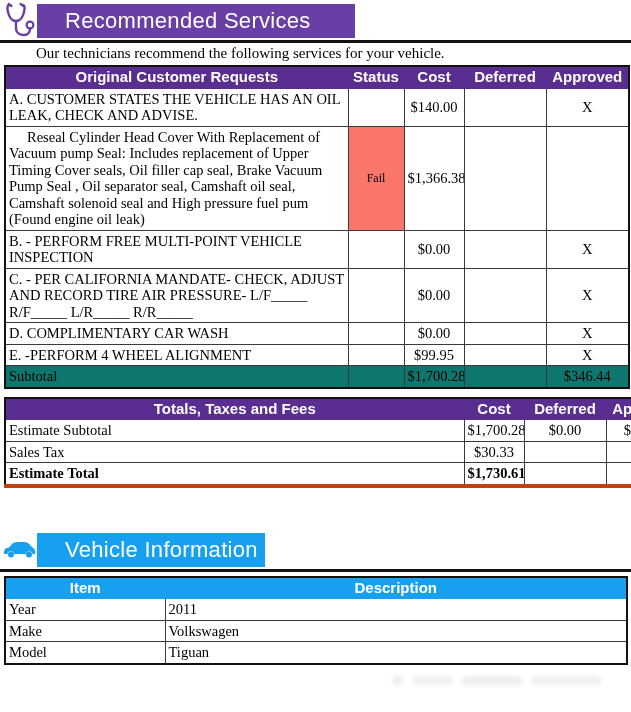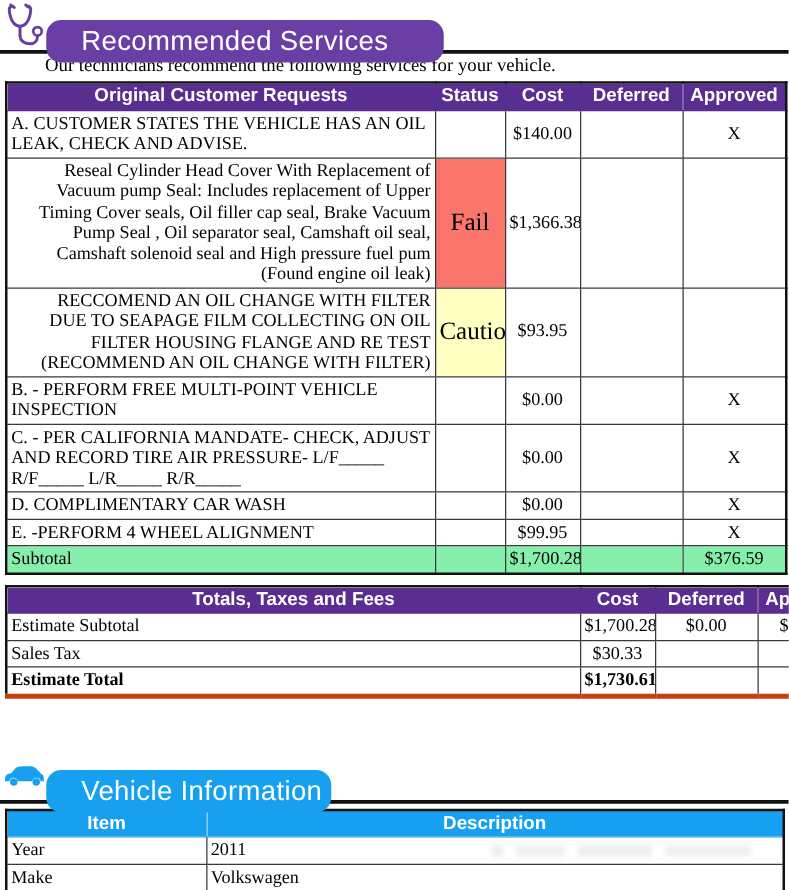--- a/index.html
+++ b/index.html
@@ -9,29 +9,28 @@
     color: #000;
     position: relative;
     height: 712px;
     overflow: hidden;
   }
 
   
   .section-header { position: relative; height: 40px; }
   .banner {
     position: absolute;
-    top: 16px; left: 37px;
+    top: 4px; left: 37px;
     height: 34px;
     color: #fff;
     font-family: "Liberation Sans", sans-serif;
     font-size: 22px;
     line-height: 34px;
     padding-left: 28px;
     letter-spacing: 0.3px;
-    border-radius: 12px;
   }
   .banner.purple { background: #6A3FA5; width: 318px; }
   .banner.blue   { background: #18A0F0; width: 228px; }
   .section-icon { position: absolute; left: 3px; top: 2px; }
 
   .black-rule { height: 3px; background: #111; width: 631px; }
 
   .intro {
     font-size: 15px;
     padding: 2px 0 3px 4px;
@@ -64,28 +63,28 @@
   .svc-table th { background: #5A2D90; border-color: #5A2D90; }
   .veh-table th { background: #18A0F0; border-color: #18A0F0; }
 
   .col-desc     { width: 343px; }
   .col-status   { width: 56px; }
   .col-cost     { width: 60px; }
   .col-deferred { width: 82px; }
   .col-approved { width: 83px; }
 
   td.desc { text-align: left; }
-  td.desc.indent { text-indent: 18px; text-align: right; }
-  td.status { text-align: center; font-size: 20px; }
+  td.desc.indent { text-indent: 18px; }
+  td.status { text-align: center; font-size: 12px; }
   td.status.fail    { background: #FA756C; }
   td.status.caution { background: #FFFFC2; }
   td.money { text-align: center; padding-right: 3px; white-space: nowrap; }
   td.mark  { text-align: center; }
 
-  tr.subtotal-row td { background: #86efac; font-family: Liberation Serif, serif; }
+  tr.subtotal-row td { background: #0f766e; font-family: Liberation Serif, serif; }
 
   .totals-table { margin-top: 8px; }
   .totals-table td.label { text-align: left; }
   tr.grand-total td { font-weight: bold; border-bottom: 4px solid #c2410c; }
 
   .svc-table, .totals-table, .veh-table { border: 2px solid #111; border-collapse: collapse; }
 
   
   .vehicle-section { margin-top: 41px; }
   .veh-col-item { width: 160px; }
@@ -148,27 +147,20 @@
     <td class="mark">X</td>
   </tr>
   <tr>
     <td class="desc indent">Reseal Cylinder Head Cover With Replacement of Vacuum pump Seal: Includes replacement of  Upper Timing Cover seals, Oil filler cap seal, Brake Vacuum Pump Seal , Oil separator seal, Camshaft oil seal, Camshaft solenoid seal and High pressure fuel pum (Found engine oil leak)</td>
     <td class="status fail">Fail</td>
     <td class="money">$1,366.38</td>
     <td class="mark"></td>
     <td class="mark"></td>
   </tr>
   <tr>
-    <td class="desc indent">RECCOMEND AN OIL CHANGE WITH FILTER DUE TO SEAPAGE FILM COLLECTING ON OIL FILTER HOUSING FLANGE AND RE TEST (RECOMMEND AN OIL CHANGE WITH FILTER)</td>
-    <td class="status caution">Caution</td>
-    <td class="money">$93.95</td>
-    <td class="mark"></td>
-    <td class="mark"></td>
-  </tr>
-  <tr>
     <td class="desc">B. - PERFORM FREE MULTI-POINT VEHICLE INSPECTION</td>
     <td class="status"></td>
     <td class="money">$0.00</td>
     <td class="mark"></td>
     <td class="mark">X</td>
   </tr>
   <tr>
     <td class="desc">C. - PER CALIFORNIA MANDATE- CHECK, ADJUST AND RECORD TIRE AIR PRESSURE- L/F_____ R/F_____ L/R_____ R/R_____</td>
     <td class="status"></td>
     <td class="money">$0.00</td>
@@ -187,21 +179,21 @@
     <td class="status"></td>
     <td class="money">$99.95</td>
     <td class="mark"></td>
     <td class="mark">X</td>
   </tr>
   <tr class="subtotal-row">
     <td class="desc">Subtotal</td>
     <td class="status"></td>
     <td class="money">$1,700.28</td>
     <td class="money"></td>
-    <td class="money">$376.59</td>
+    <td class="money">$346.44</td>
   </tr>
 </tbody>
   </table>
 
 <table class="totals-table svc-table">
   <colgroup>
     <col style="width:459px">
       <col class="col-cost">
       <col class="col-deferred">
       <col class="col-approved">

